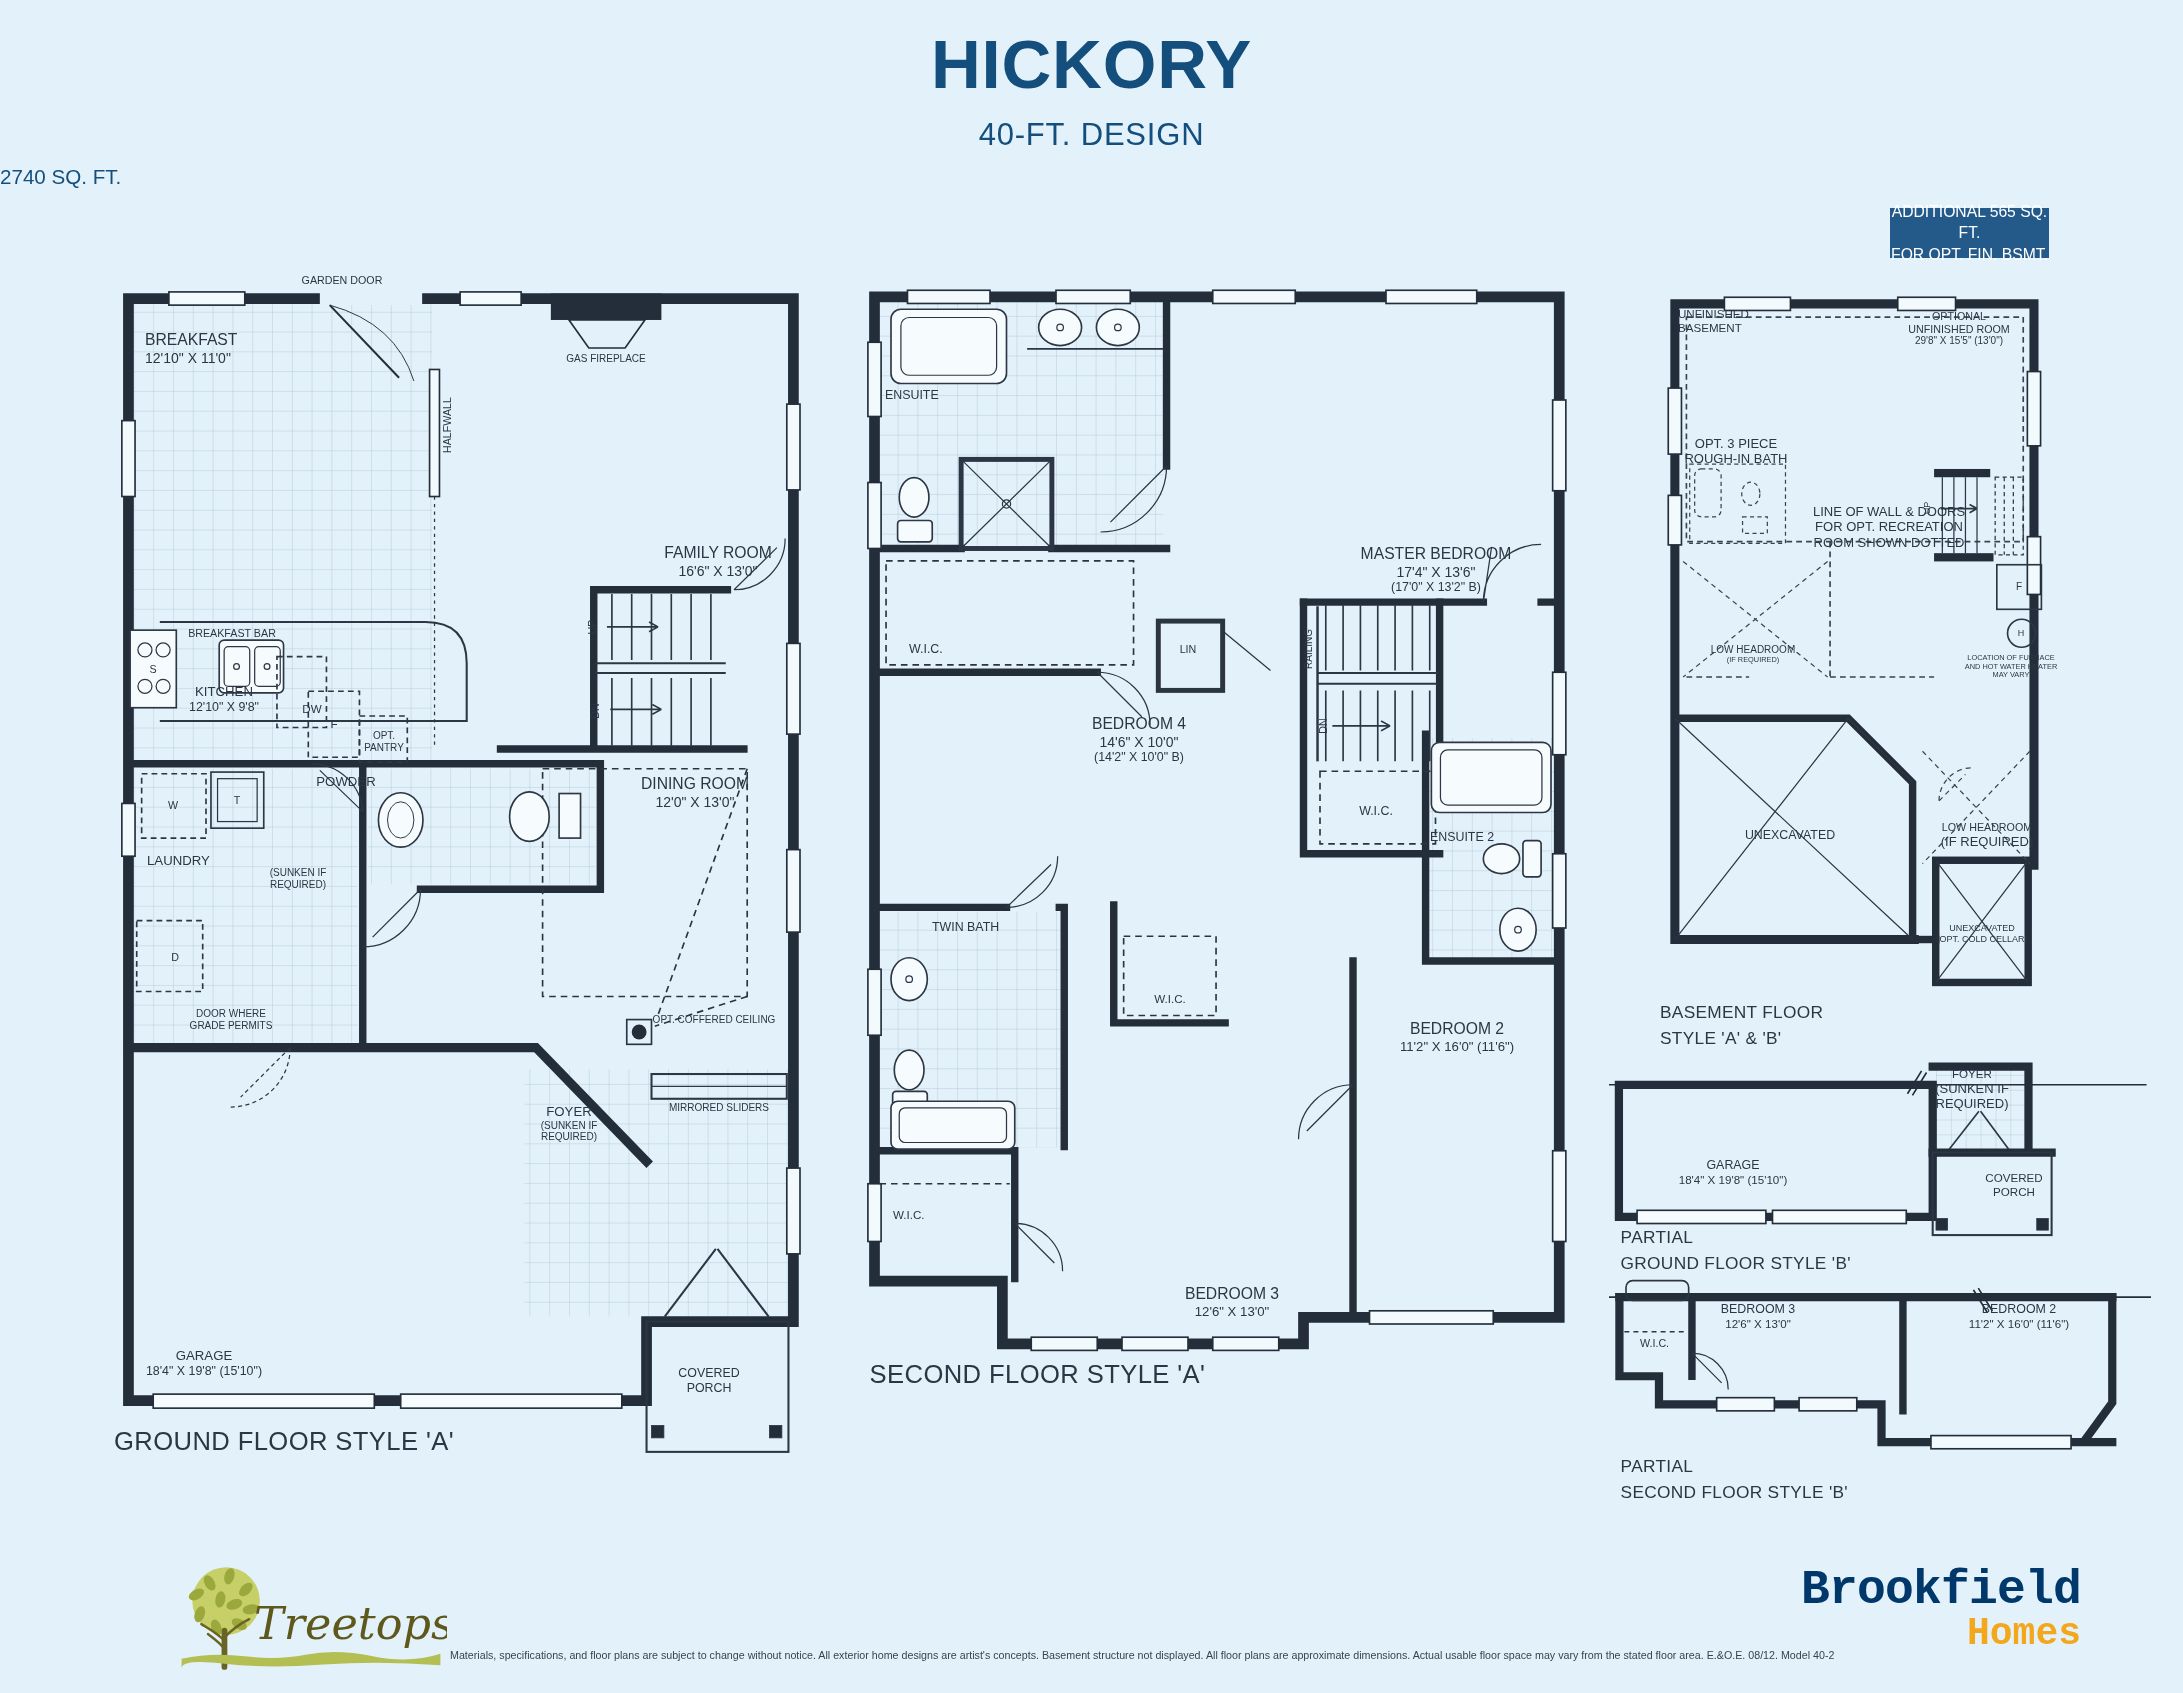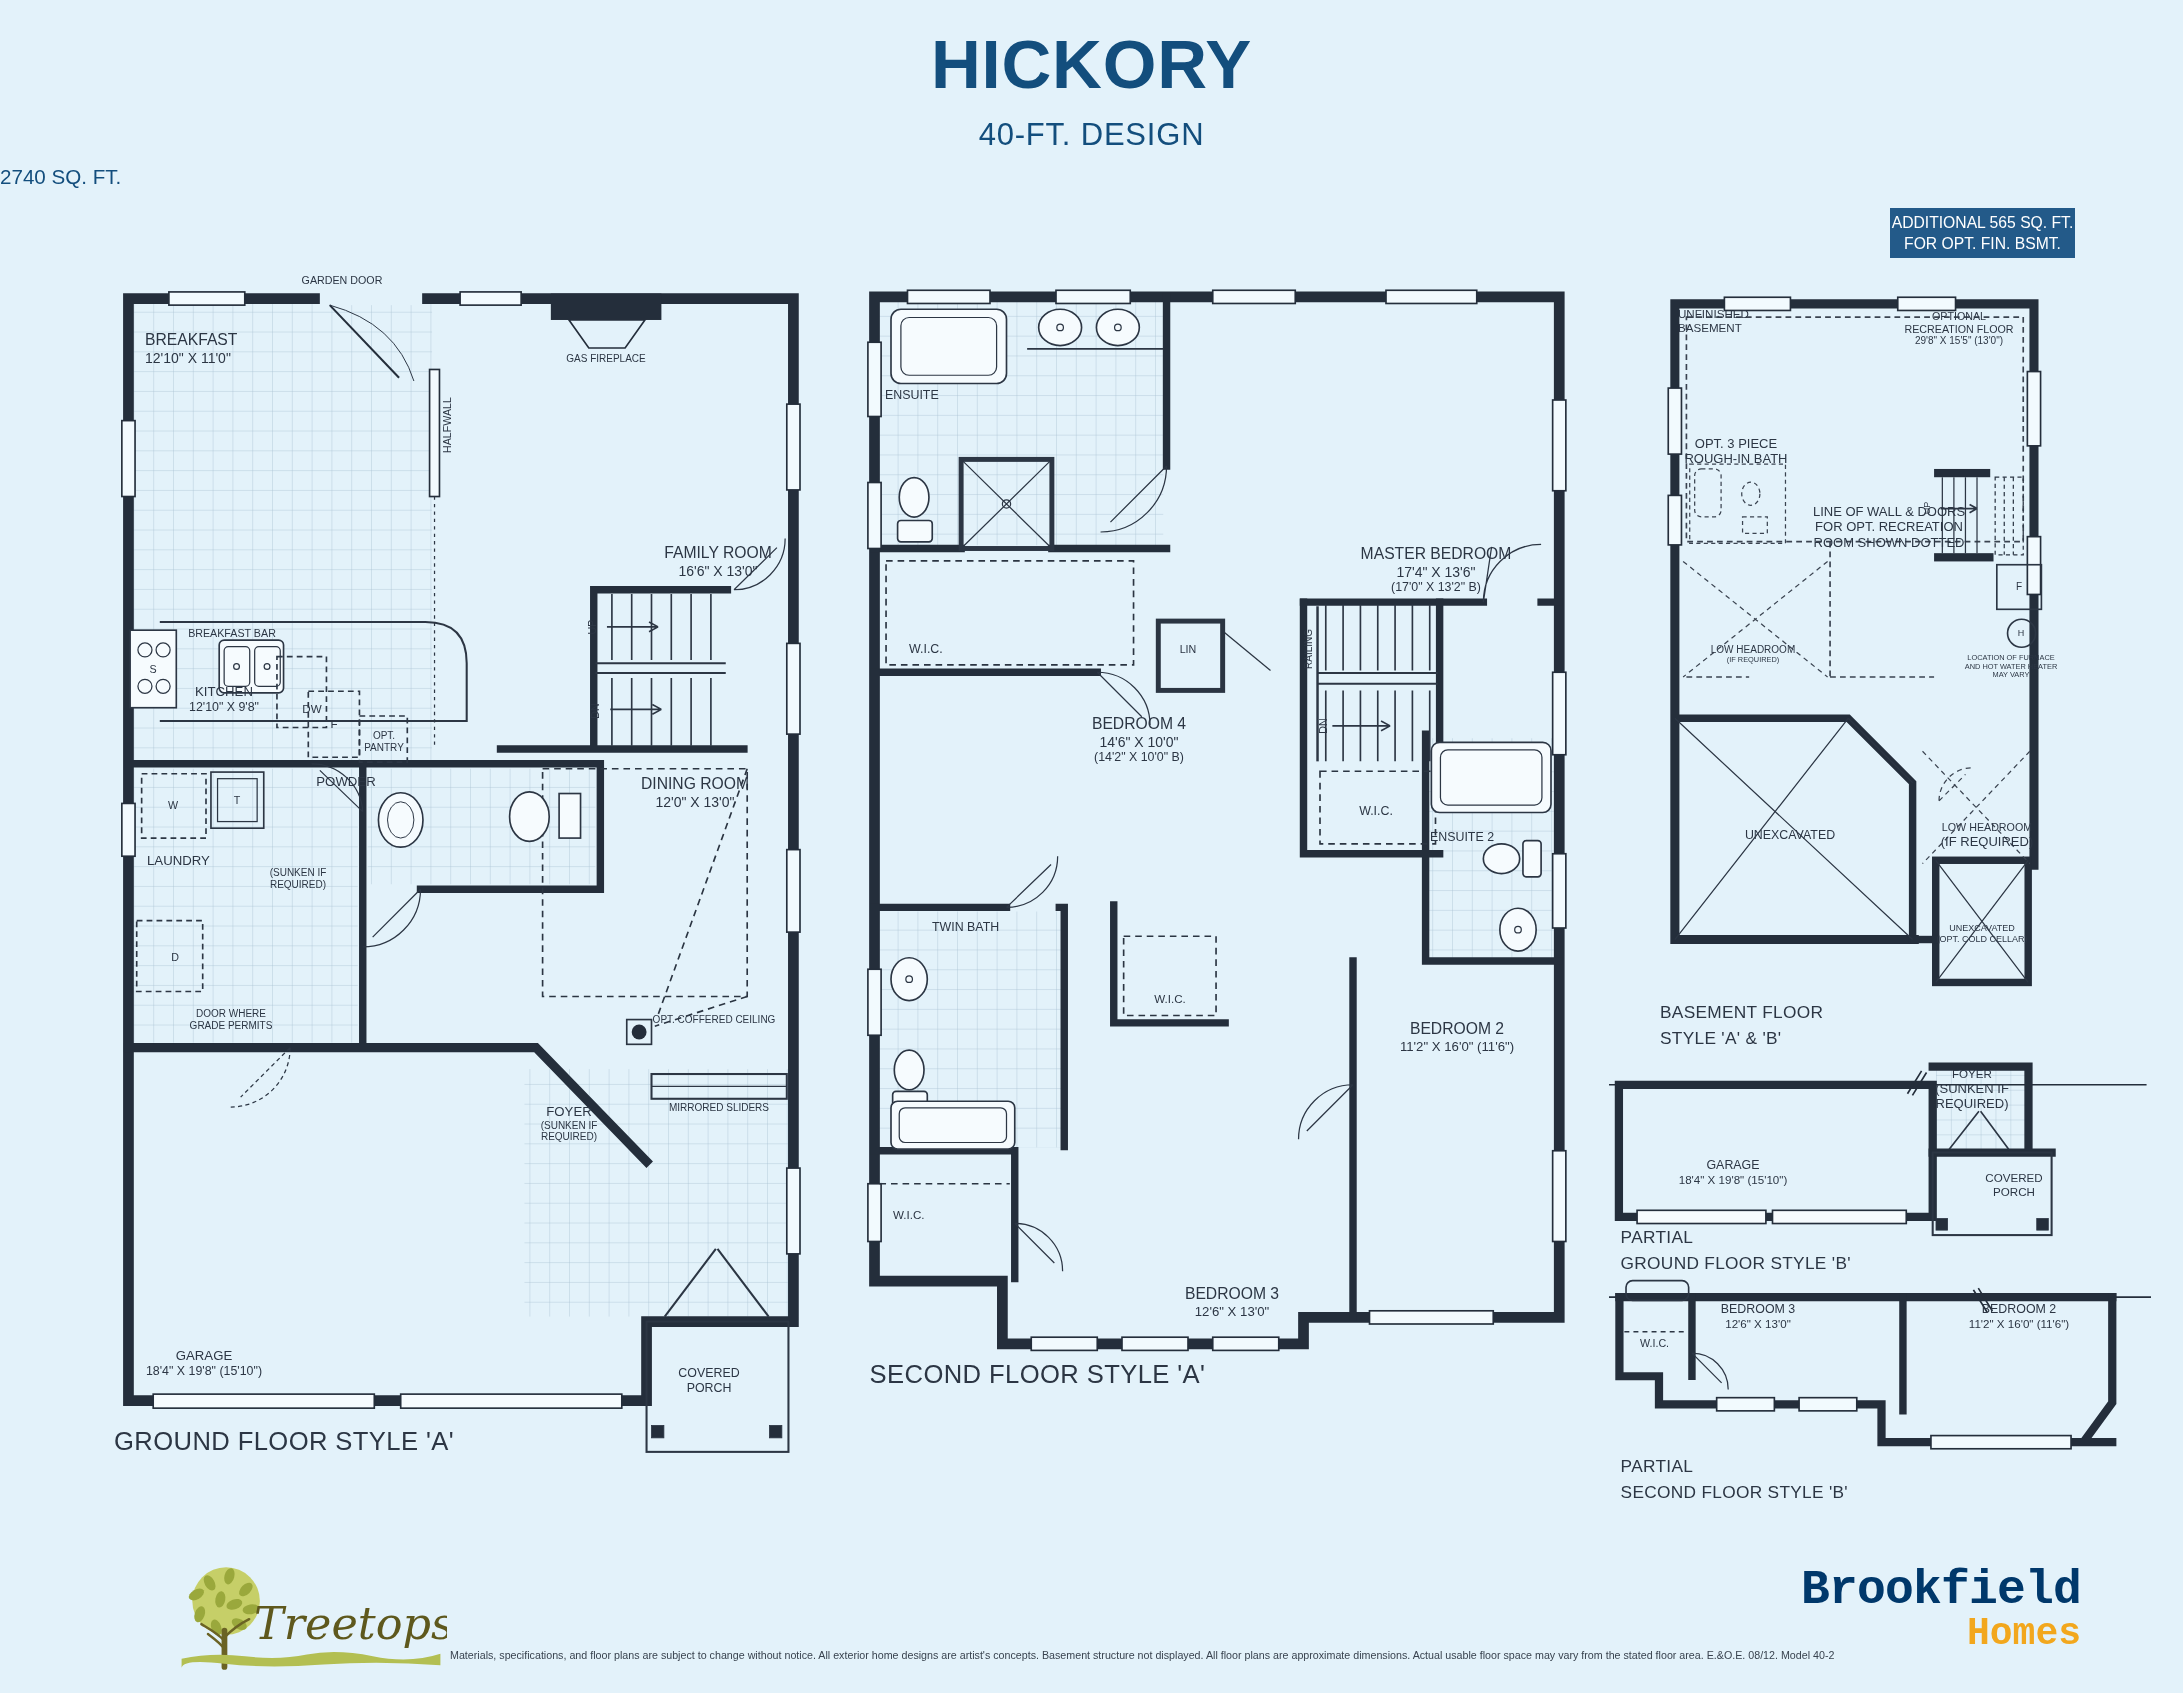--- a/index.html
+++ b/index.html
@@ -4,21 +4,21 @@
 <style>
   html,body{margin:0;padding:0;background:#cfe4ef;}
   .page{position:relative;width:2183px;height:1693px;background:#e3f2fa;overflow:hidden;
         font-family:"Liberation Sans",sans-serif;}
   
   .title{position:absolute;left:0;right:0;top:25px;text-align:center;color:#134e7d;
          font-size:69px;font-weight:bold;letter-spacing:0.8px;}
   .subtitle{position:absolute;left:0;right:0;top:117px;text-align:center;color:#134e7d;
          font-size:31px;letter-spacing:0.8px;}
   .sqft{position:absolute;left:0;right:0;top:165px;text-align:left;color:#134e7d;font-size:20.6px;}
-  .badge{position:absolute;left:1890px;top:208px;width:185px;height:50px;background:#235a89;
+  .badge{position:absolute;left:1890px;top:208px;width:159px;height:50px;background:#235a89;
          color:#ffffff;display:flex;flex-direction:column;justify-content:center;align-items:center;
          font-size:15.7px;line-height:1.35;text-align:center;}
   
   .plan{position:absolute;}
   .plan svg{position:absolute;left:0;top:0;}
   .lbl{position:absolute;color:#2c3644;text-align:center;line-height:1.18;white-space:nowrap;
        transform:translate(-50%,-50%);}
   .ll{transform:none;text-align:left;}
   .rot{transform:translate(-50%,-50%) rotate(-90deg);}
   .s19{font-size:15.7px}.s17{font-size:14px}.s16{font-size:13.2px}.s15{font-size:12.4px}
@@ -374,21 +374,21 @@
         <path d="M30,520 L318,788 M30,788 L240,520 M318,598 L240,520"></path>
         <path d="M346,692 L458,840 M458,692 L346,840"></path>
       </g>
     </svg>
     <div class="lbl ll s14" style="left:28px;top:18px">
       <div>UNFINISHED</div>
       <div>BASEMENT</div>
     </div>
     <div class="lbl s13" style="left:309px;top:40px">
       <div>OPTIONAL</div>
-      <div>RECREATION FLOOR</div>
+      <div>UNFINISHED ROOM</div>
       <div class="s12">29'8" X 15'5" (13'0")</div>
     </div>
     <div class="lbl s10" style="left:86px;top:162px">
       <div>OPT. 3 PIECE</div>
       <div>ROUGH-IN BATH</div>
     </div>
     <div class="lbl s10" style="left:239px;top:238px">
       <div>LINE OF WALL &amp; DOORS</div>
       <div>FOR OPT. RECREATION</div>
       <div>ROOM SHOWN DOTTED</div>

